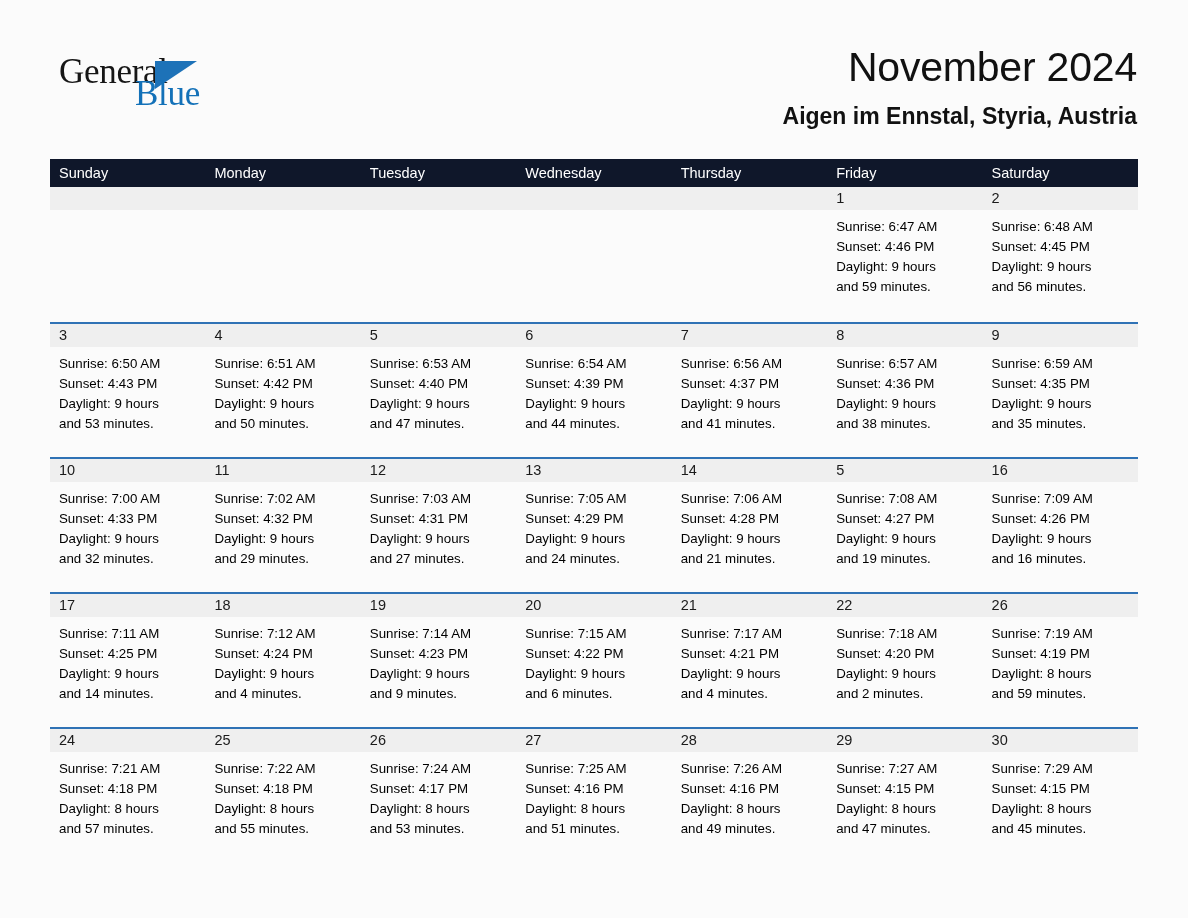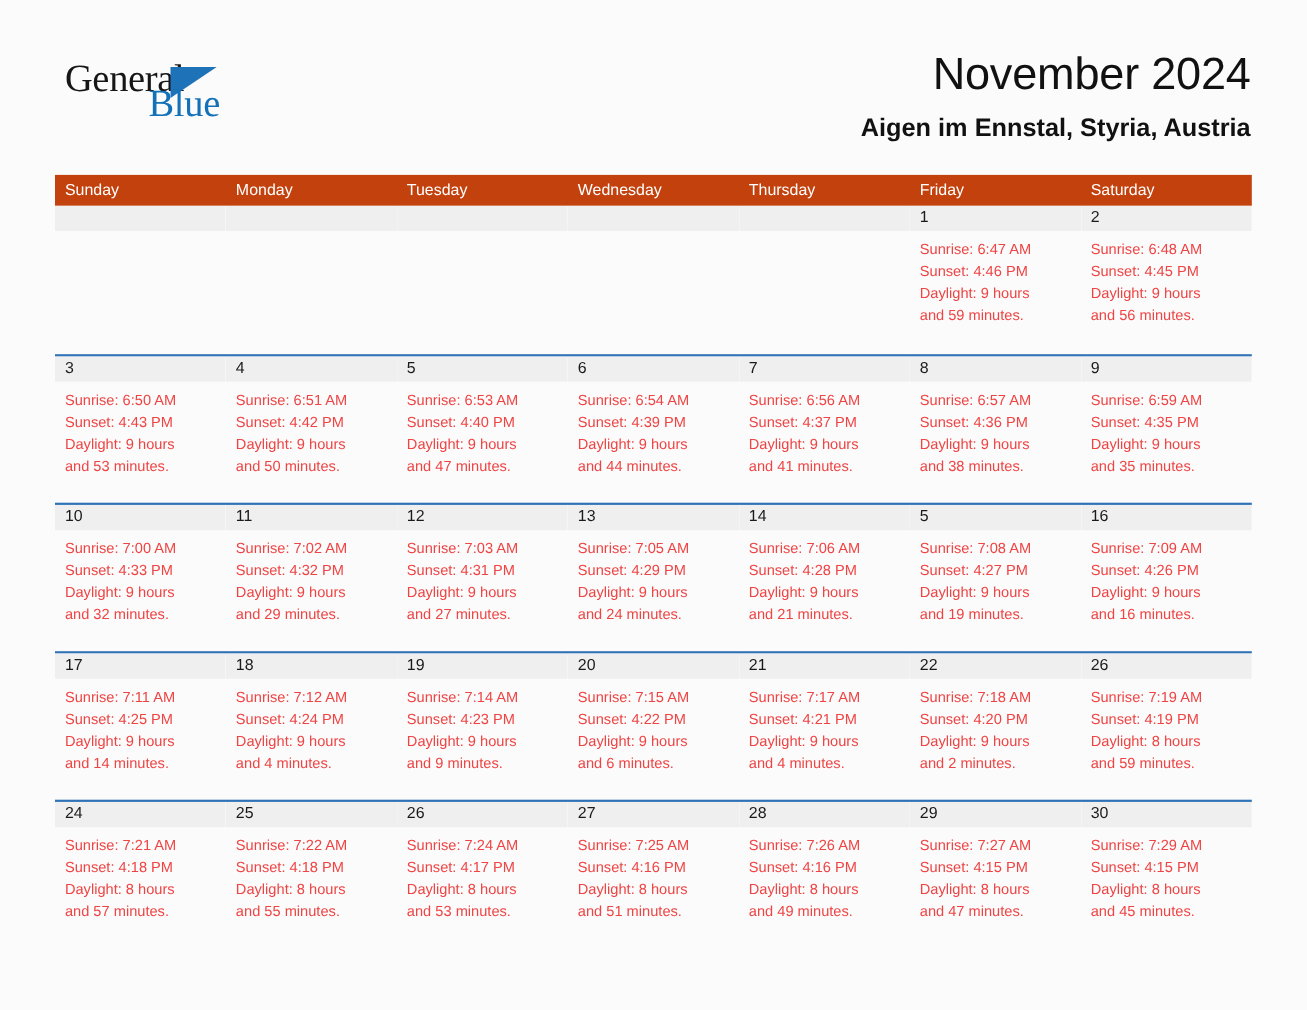--- a/index.html
+++ b/index.html
@@ -92,21 +92,21 @@
   
   .calendar {
     position: absolute;
     left: 50px;
     top: 159px;
     width: 1088px;
   }
   .weekday-row {
     display: grid;
     grid-template-columns: repeat(7, 1fr);
-    background: #c2410c;
+    background: #0f172a;
     height: 28px;
   }
   .weekday {
     color: #ffffff;
     font-size: 14.5px;
     line-height: 28px;
     padding-left: 9px;
     box-sizing: border-box;
     white-space: nowrap;
     overflow: hidden;
@@ -135,21 +135,21 @@
     color: #1a1a1a;
     box-sizing: border-box;
   }
   .day-number.empty {
     color: transparent;
   }
   .day-info {
     padding: 7px 6px 0 9px;
     font-size: 13.3px;
     line-height: 20px;
-    color: #ef4444;
+    color: #000000;
   }
   .day-info div {
     white-space: nowrap;
   }
 </style>
 </head>
 <body>
 
 <div class="page">
 

